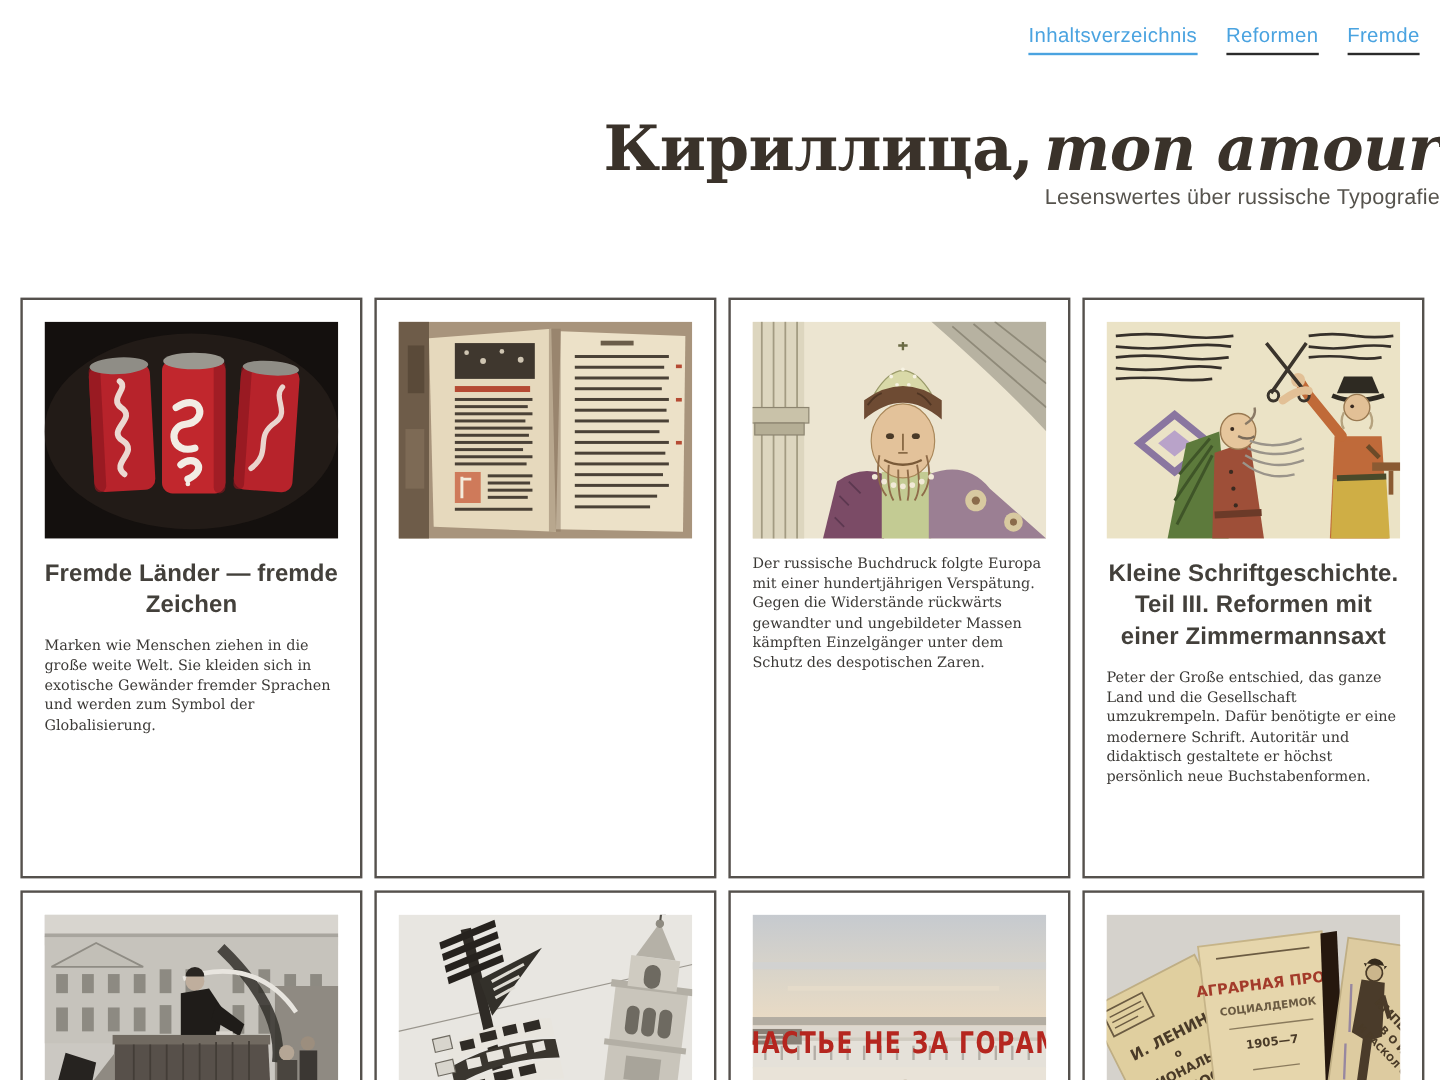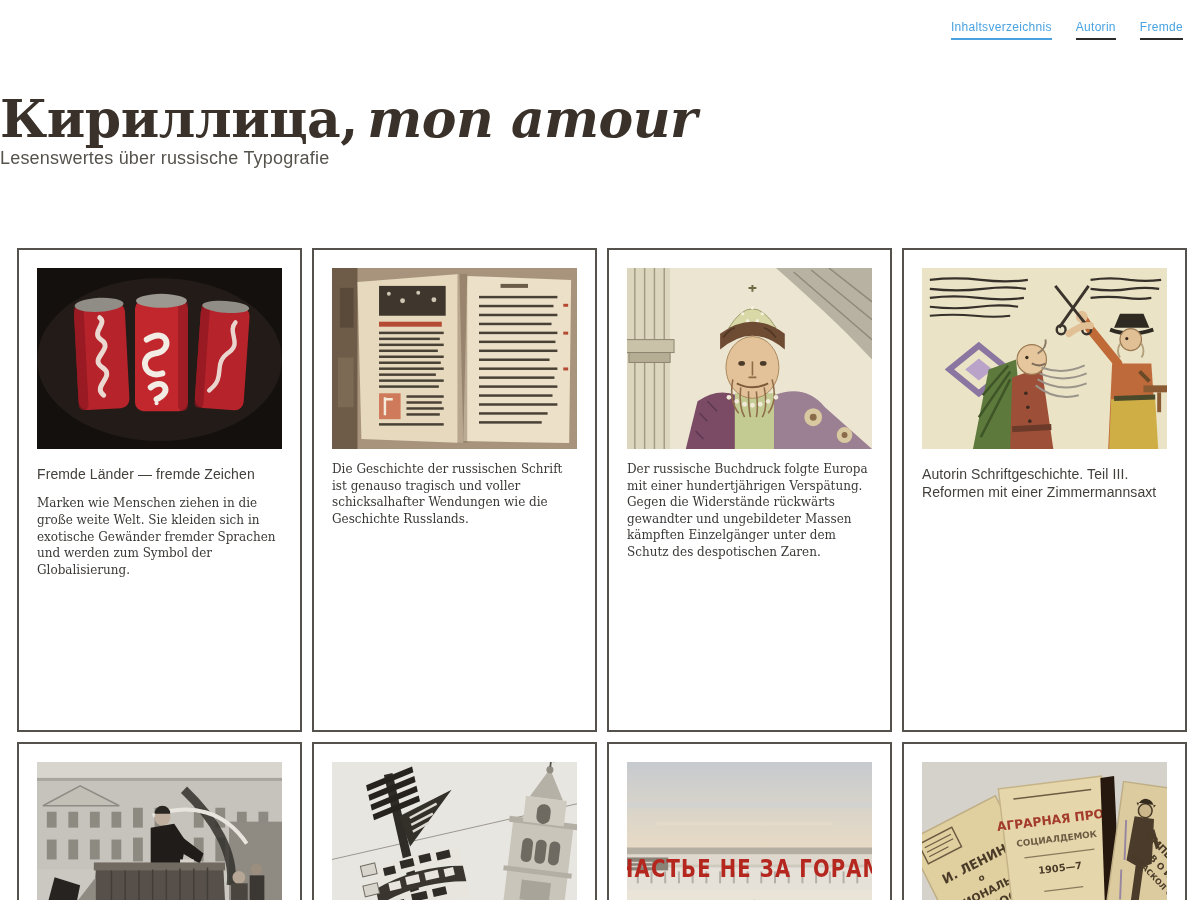--- a/index.html
+++ b/index.html
@@ -5,28 +5,28 @@
   * { box-sizing: border-box; margin: 0; padding: 0; }
   html, body { width: 1200px; height: 900px; overflow: hidden; background: #ffffff; }
   body { font-family: "Liberation Sans", sans-serif; position: relative; }
 
   
   .topnav {
     display: flex; justify-content: flex-end; gap: 24px;
     padding: 20px 17px 0 0;
   }
   .nav-link {
-    font-size: 12px; letter-spacing: 0.3px; text-decoration: none;
+    font-size: 17px; letter-spacing: 0.3px; text-decoration: none;
     color: #4aa3e0; padding-bottom: 4px; border-bottom: 2px solid #2b2b2b;
     cursor: pointer;
   }
   .nav-link.active { border-bottom-color: #4aa3e0; }
 
   
-  .hero { text-align: left; margin-top: 52px; }
+  .hero { text-align: right; margin-top: 52px; }
   .site-title {
     font-family: "DejaVu Serif", serif; font-weight: 700;
     font-size: 52px; line-height: 1.04; color: #3a322a; letter-spacing: -0.5px;
   }
   .site-title .lat { font-style: italic; margin-left: 0.18em; }
   .site-subtitle {
     margin-top: 2px; font-size: 18px; color: #56534d; letter-spacing: 0.2px;
   }
 
   
@@ -35,35 +35,35 @@
     display: grid; grid-template-columns: repeat(4, 1fr);
     gap: 10px; grid-auto-rows: 484px;
   }
   .card {
     border: 2px solid #55514d; background: #fff; padding: 18px;
     overflow: hidden; cursor: pointer;
   }
   .thumb { width: 100%; height: 181px; overflow: hidden; }
   .thumb svg { width: 100%; height: 100%; display: block; }
   .card-title {
-    margin-top: 16px; font-size: 14px; line-height: 1.32; font-weight: 400;
-    color: #43403b; letter-spacing: 0.1px;
+    margin-top: 16px; font-size: 20px; line-height: 1.32; font-weight: 700;
+    color: #43403b; letter-spacing: 0.1px; text-align: center;
   }
   .card-excerpt {
     margin-top: 12px; font-family: "DejaVu Serif", serif;
     font-size: 12px; line-height: 1.38; color: #3b3936;
   }
   .svgtxt { font-family: "DejaVu Sans", sans-serif; font-weight: bold; }
 </style>
 </head>
 <body>
 
 <nav class="topnav">
   <a class="nav-link active">Inhaltsverzeichnis</a>
-  <a class="nav-link">Autorin</a>
+  <a class="nav-link">Reformen</a>
   <a class="nav-link">Fremde</a>
 </nav>
 
 <header class="hero">
   <h1 class="site-title"><span class="cyr">Кириллица,</span><span class="lat">mon amour</span></h1>
   <p class="site-subtitle">Lesenswertes über russische Typografie</p>
 </header>
 
 <main class="grid">
 
@@ -150,21 +150,20 @@
             <rect x="150" y="127" width="75" height="2.5"></rect>
           <rect x="150" y="136" width="80" height="2.5"></rect>
             <rect x="150" y="145" width="70" height="2.5"></rect>
           <rect x="150" y="154" width="64" height="2.5"></rect>
         </g>
         <rect x="236" y="36" width="5" height="3" fill="#b54a33"></rect>
         <rect x="236" y="64" width="5" height="3" fill="#b54a33"></rect>
         <rect x="236" y="100" width="5" height="3" fill="#b54a33"></rect>
       </svg>
     </figure>
-    <p class="card-excerpt">Die Geschichte der russischen Schrift ist genauso tragisch und voller schicksalhafter Wendungen wie die Geschichte Russlands.</p>
   </article>
 
   <article class="card">
     <figure class="thumb">
       <svg viewBox="0 0 250 182" preserveAspectRatio="none">
         <rect width="250" height="182" fill="#ece5d1"></rect>
         <rect x="0" y="0" width="44" height="182" fill="#ddd6bf"></rect>
         <path d="M8 0 V182 M18 0 V182 M28 0 V182 M38 0 V182" stroke="#a39b82" stroke-width="1.5"></path>
         <rect x="-2" y="72" width="50" height="13" fill="#c9c2a9" stroke="#8d8570" stroke-width="1"></rect>
         <rect x="2" y="85" width="42" height="10" fill="#b5ae95" stroke="#8d8570" stroke-width="1"></rect>
@@ -261,21 +260,22 @@
         <circle cx="163" cy="49" r="6" fill="#e2c096"></circle>
         <path d="M136 18 L170 60 M170 18 L140 60" stroke="#3a342c" stroke-width="3"></path>
         <circle cx="168" cy="62" r="4.5" fill="none" stroke="#3a342c" stroke-width="2.5"></circle>
         <circle cx="142" cy="62" r="4.5" fill="none" stroke="#3a342c" stroke-width="2.5"></circle>
         <path d="M150 66 q14 -10 22 -8" stroke="#e2c096" stroke-width="7" stroke-linecap="round" fill="none"></path>
         <rect x="226" y="118" width="24" height="7" fill="#8a5a32"></rect>
         <rect x="240" y="125" width="4" height="20" fill="#8a5a32"></rect>
         <path d="M222 104 l10 10" stroke="#6b4a28" stroke-width="4"></path>
       </svg>
     </figure>
-    <h2 class="card-title">Autorin Schriftgeschichte. Teil III. Reformen mit einer Zimmermannsaxt</h2>
+    <h2 class="card-title">Kleine Schriftgeschichte. Teil III. Reformen mit einer Zimmermannsaxt</h2>
+    <p class="card-excerpt">Peter der Große entschied, das ganze Land und die Gesellschaft umzukrempeln. Dafür benötigte er eine modernere Schrift. Autoritär und didaktisch gestaltete er höchst persönlich neue Buchstabenformen.</p>
   </article>
 
   <article class="card">
     <figure class="thumb">
       <svg viewBox="0 0 250 182" preserveAspectRatio="none">
         <rect width="250" height="182" fill="#cbc8c2"></rect>
         <rect x="0" y="0" width="250" height="26" fill="#d8d5cf"></rect>
         <rect x="0" y="18" width="250" height="90" fill="#c6c3bc"></rect>
         <rect x="0" y="16" width="250" height="3" fill="#a8a59e"></rect>
         <polygon points="6,44 44,24 84,44" fill="#c2bfb7" stroke="#8f8c84" stroke-width="1.5"></polygon>

